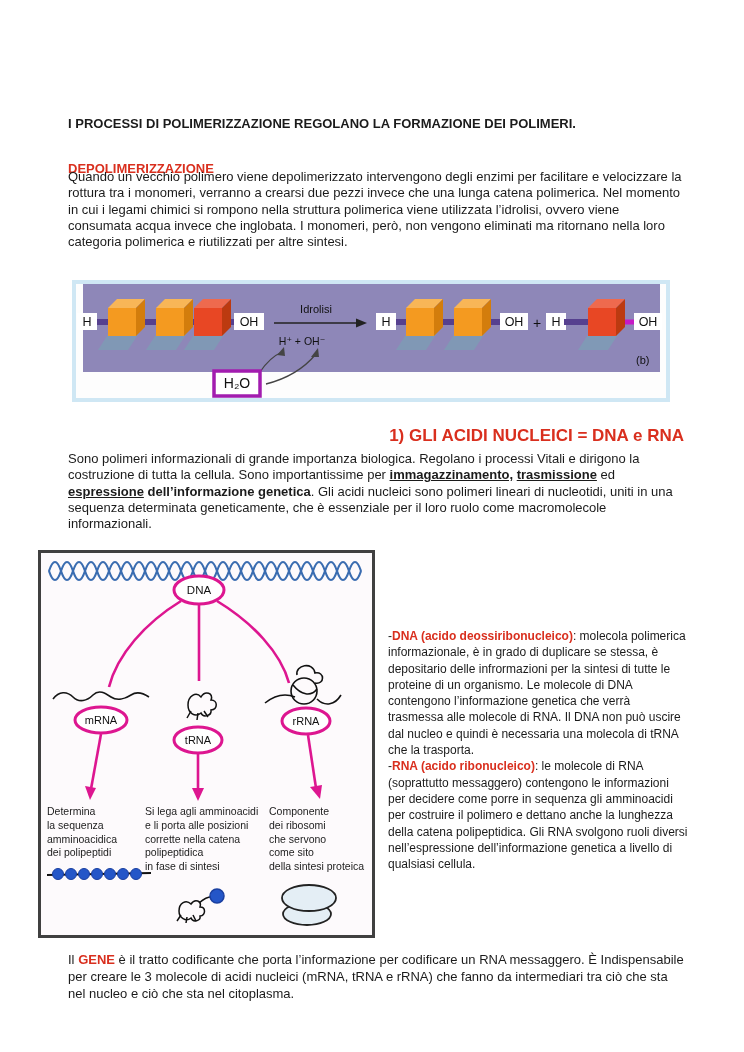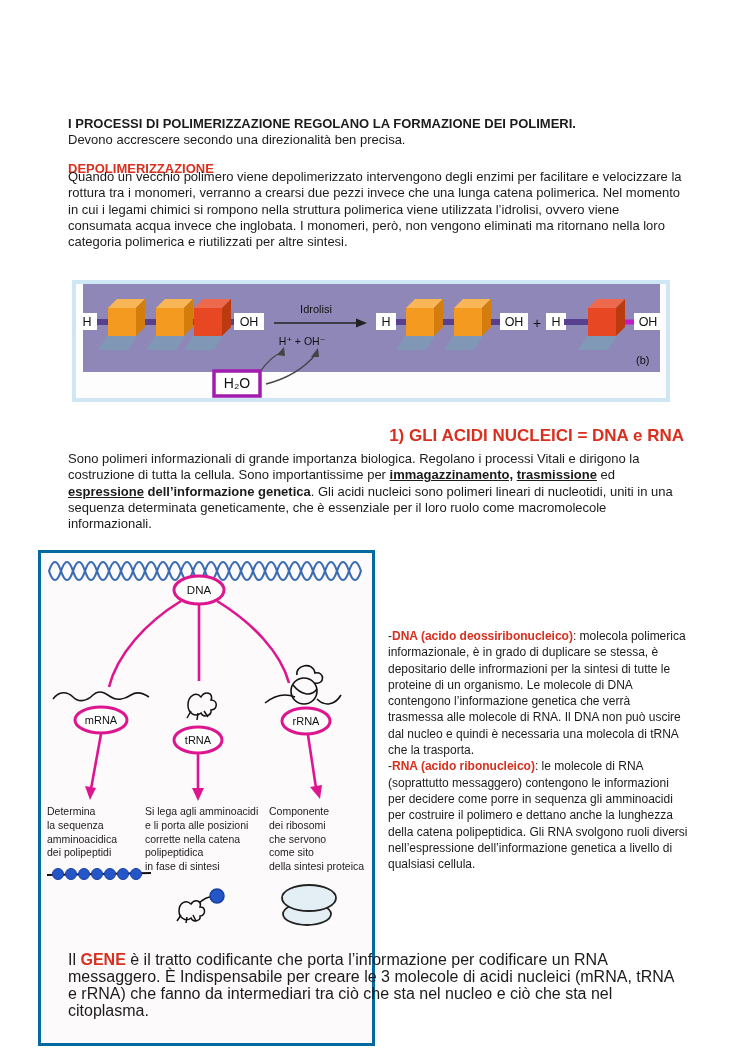--- a/index.html
+++ b/index.html
@@ -10,38 +10,37 @@
   .b{font-weight:bold;}
   .red{color:#d92f1e;}
   .u{text-decoration:underline;font-weight:bold;}
   .body13{font-size:13px;line-height:16.3px;}
   .intro{left:68px;top:84px;width:616px;}
   .depo-head{left:68px;top:129px;font-size:13px;font-weight:bold;text-align:center;}
   .depo-body{left:68px;top:137px;width:616px;}
   .fig1{left:72px;top:248px;width:598px;height:122px;border:4px solid #cfe7f4;background:#fdfdfd;box-sizing:border-box;}
   .na-head{left:68px;top:394px;width:616px;text-align:right;font-size:17px;font-weight:bold;}
   .na-body{left:68px;top:419px;width:616px;}
-  .fig2{left:38px;top:518px;width:337px;height:496px;border:3px solid #0369a1;background:#fdfafc;box-sizing:border-box;}
+  .fig2{left:38px;top:518px;width:337px;height:388px;border:3px solid #404040;background:#fdfafc;box-sizing:border-box;}
   .fig2 svg{position:absolute;left:0;top:0;}
   .cap{position:absolute;font-size:10.5px;line-height:13.8px;color:#222222;white-space:pre-line;}
   .cap-mrna{left:6px;top:252px;width:100px;}
   .cap-trna{left:104px;top:252px;width:130px;}
   .cap-rrna{left:228px;top:252px;width:104px;}
   .notes{left:388px;top:596px;width:300px;font-size:12px;line-height:16.3px;}
-  .gene{left:68px;top:919px;width:616px;font-size:16px;line-height:17px;}
+  .gene{left:68px;top:919px;width:616px;font-size:13px;line-height:17px;}
   svg text{font-family:"Liberation Sans","DejaVu Sans",sans-serif;fill:#111111;}
 </style>
 </head>
 <body>
 
 <div class="page">
 
   <div class="abs intro body13">
     <p class="b">I PROCESSI DI POLIMERIZZAZIONE REGOLANO LA FORMAZIONE DEI POLIMERI.</p>
-    <p>Devono accrescere secondo una direzionalità ben precisa.</p>
   </div>
 
   <p class="abs depo-head red">DEPOLIMERIZZAZIONE</p>
   <p class="abs depo-body body13">Quando un vecchio polimero viene depolimerizzato intervengono degli enzimi per facilitare e velocizzare la rottura tra i monomeri, verranno a crearsi due pezzi invece che una lunga catena polimerica. Nel momento in cui i legami chimici si rompono nella struttura polimerica viene utilizzata l’idrolisi, ovvero viene consumata acqua invece che inglobata. I monomeri, però, non vengono eliminati ma ritornano nella loro categoria polimerica e riutilizzati per altre sintesi.</p>
 
   <div class="abs fig1">
     <svg width="590" height="114" viewBox="0 0 590 114">
       <rect x="7" y="0" width="577" height="88" fill="#8e87b8"></rect>
 
       <g>

